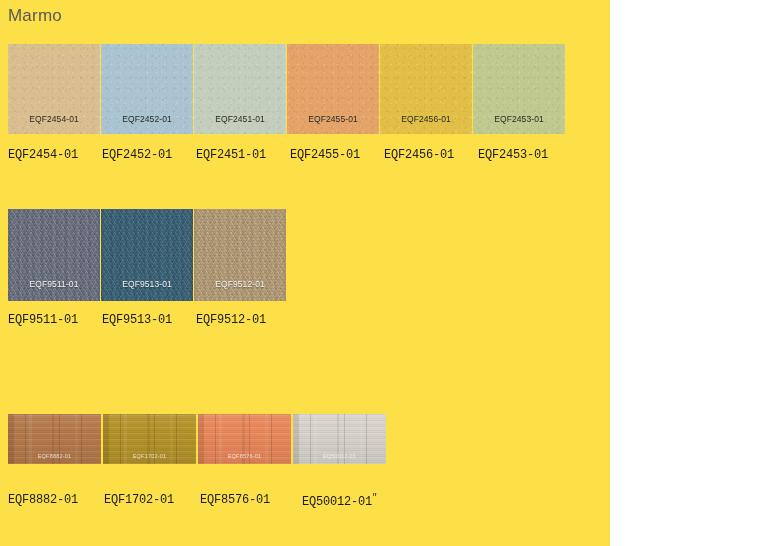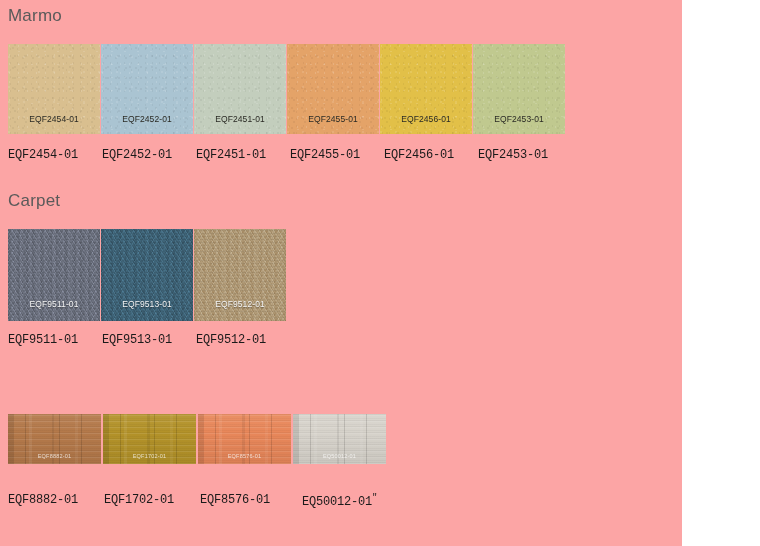--- a/index.html
+++ b/index.html
@@ -10,23 +10,23 @@
   body {
     width: 760px;
     height: 546px;
     overflow: hidden;
     font-family: "Liberation Sans", sans-serif;
     -webkit-font-smoothing: antialiased;
   }
 
   .page {
     position: relative;
-    width: 682px;
+    width: 610px;
     height: 546px;
-    background: #fca5a5;
+    background: #fde047;
   }
 
   .section {
     position: absolute;
     left: 0;
     width: 760px;
   }
 
   .section-heading {
     font-family: "Liberation Sans", sans-serif;
@@ -208,21 +208,20 @@
         <div class="caption" style="width: 94px;"><span>EQF2454-01</span></div>
         <div class="caption" style="width: 94px;"><span>EQF2452-01</span></div>
         <div class="caption" style="width: 94px;"><span>EQF2451-01</span></div>
         <div class="caption" style="width: 94px;"><span>EQF2455-01</span></div>
         <div class="caption" style="width: 94px;"><span>EQF2456-01</span></div>
         <div class="caption" style="width: 94px;"><span>EQF2453-01</span></div>
       </div>
   </div>
 
   <div class="section" id="sec-carpet" style="top:191px;">
-    <div class="section-heading">Carpet</div>
     <div class="swatch-row carpet" id="row-carpet" style="margin-top:18px;">
         <div class="swatch" style="background: rgb(109, 114, 128);">
           <div class="swatch-tex"></div>
           <div class="swatch-tex2"></div>
           <div class="swatch-label">EQF9511-01</div>
         </div>
         <div class="swatch" style="background: rgb(63, 100, 120); margin-left: 1px;">
           <div class="swatch-tex"></div>
           <div class="swatch-tex2"></div>
           <div class="swatch-label">EQF9513-01</div>

